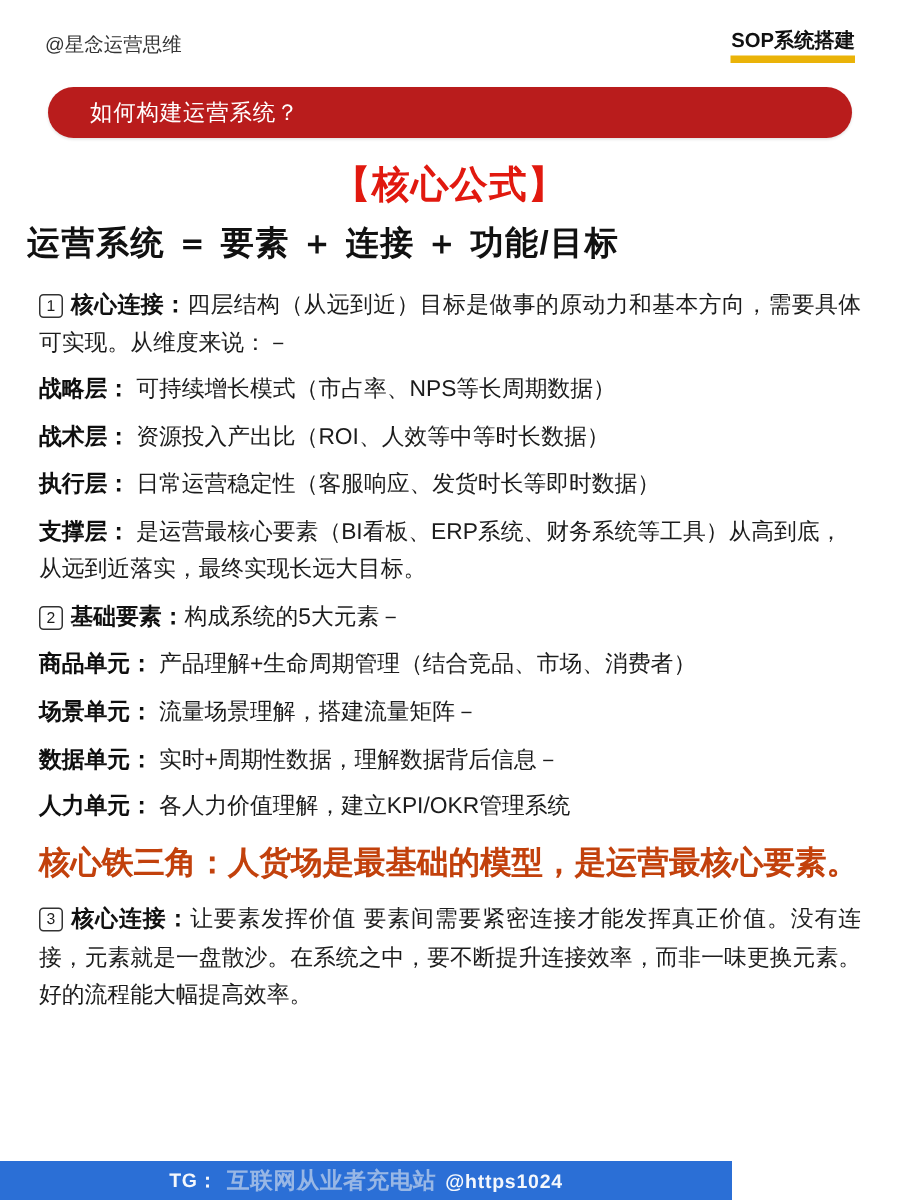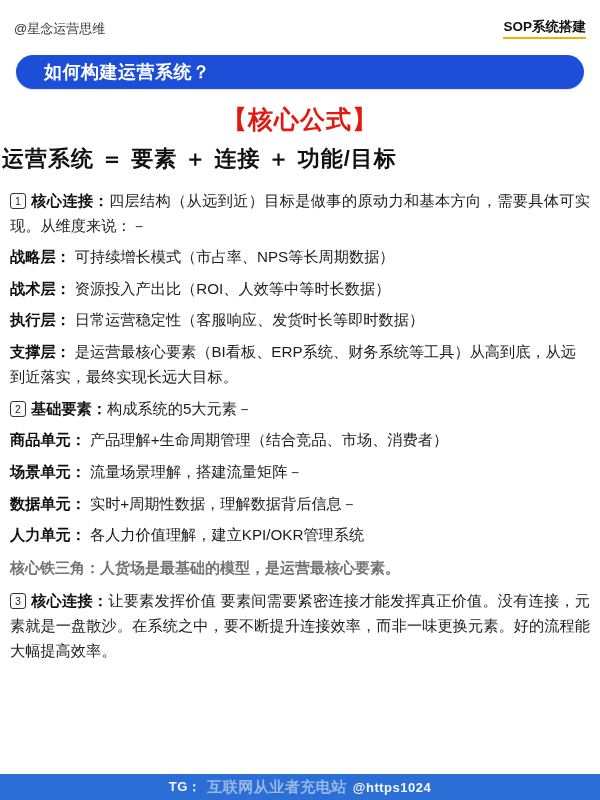--- a/index.html
+++ b/index.html
@@ -12,21 +12,21 @@
     background: #ffffff;
     font-family: "Liberation Sans", sans-serif;
     color: #1a1a1a;
     overflow: hidden;
     position: relative;
   }
   .page {
     width: 600px;
     height: 800px;
     box-sizing: border-box;
-    padding: 0 2px;
+    padding: 0 18px;
     position: relative;
     background: #ffffff;
   }
 
   
   .header {
     display: flex;
     justify-content: space-between;
     align-items: center;
     padding: 18px 12px 6px 12px;
@@ -34,36 +34,36 @@
     color: #3a3a3a;
   }
   .header .handle {
     font-size: 13px;
     color: #333;
   }
   .header .topic {
     font-size: 13.5px;
     font-weight: bold;
     color: #111;
-    border-bottom: 2px solid #eab308;
+    border-bottom: 5px solid #eab308;
     padding-bottom: 1px;
   }
 
   
   .title-pill {
     margin: 10px 14px 14px 14px;
-    background: #1d4ed8;
+    background: #b91c1c;
     color: #ffffff;
     border-radius: 22px;
     height: 34px;
     display: flex;
     align-items: center;
     padding-left: 28px;
-    font-size: 18px;
-    font-weight: bold;
+    font-size: 15px;
+    font-weight: normal;
     letter-spacing: 0.5px;
     box-shadow: 0 1px 2px rgba(0,0,0,0.12);
   }
 
   
   .formula-title {
     text-align: center;
     color: #e1190f;
     font-size: 25px;
     font-weight: bold;
@@ -112,33 +112,33 @@
     line-height: 1.62;
     margin: 7px 0;
     color: #1c1c1c;
   }
   .row .label {
     font-weight: bold;
     color: #0f0f0f;
     margin-right: 4px;
   }
   .strong-line {
-    font-size: 15px;
-    font-weight: bold;
-    color: #737373;
+    font-size: 21px;
+    font-weight: bold;
+    color: #c2410c;
     margin: 8px 0;
     line-height: 1.6;
   }
 
   
   .footer {
     position: absolute;
     left: 0;
     bottom: 0;
-    width: 600px;
+    width: 488px;
     height: 26px;
     background: #2b6fd6;
     color: #ffffff;
     display: flex;
     align-items: center;
     justify-content: center;
     font-size: 13px;
     font-weight: bold;
     letter-spacing: 0.5px;
   }

